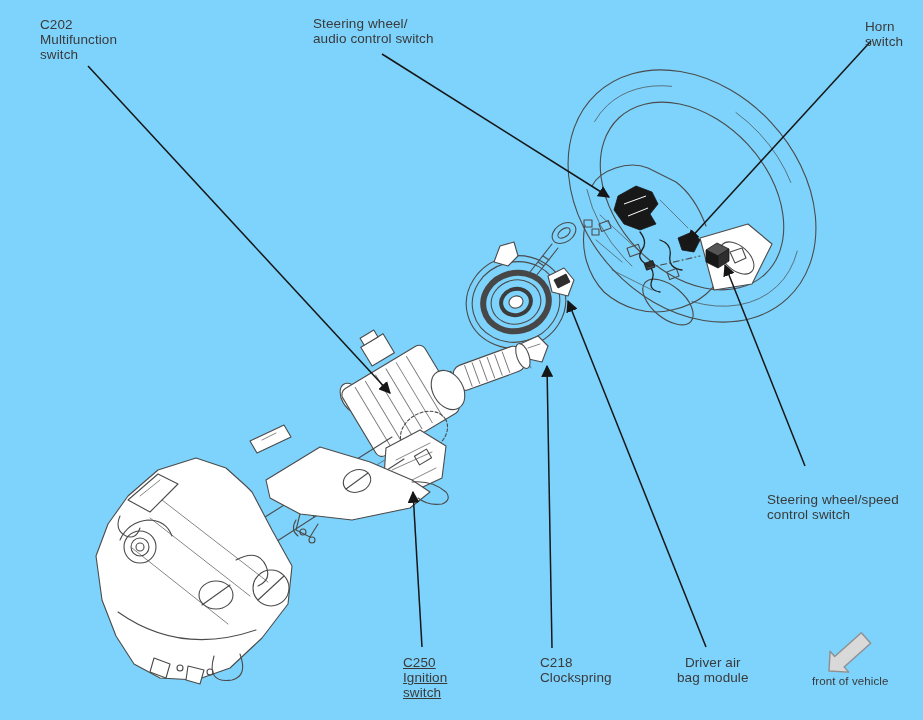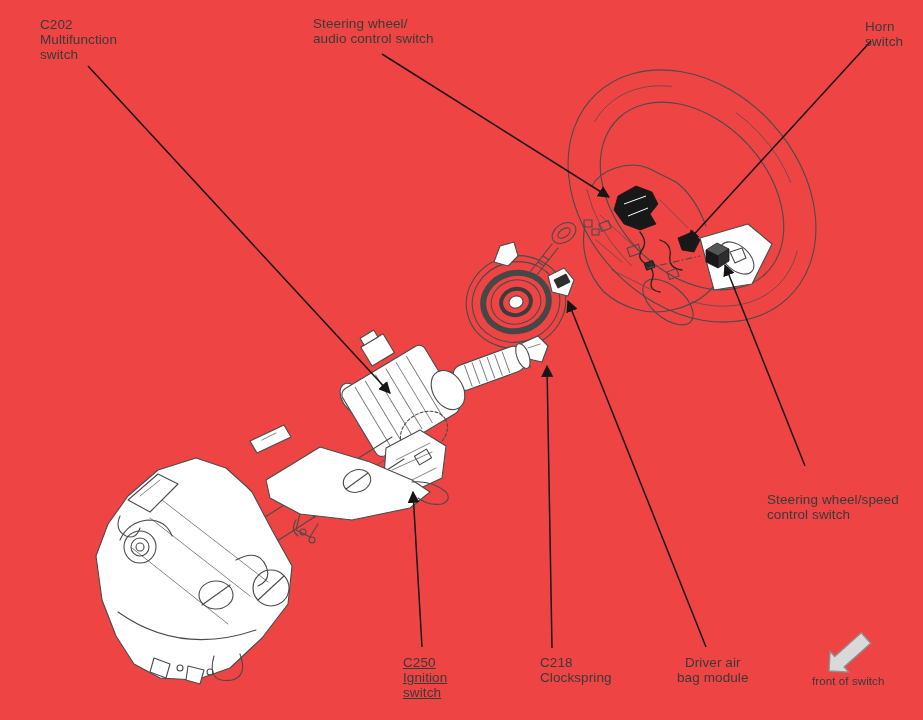--- a/index.html
+++ b/index.html
@@ -1,17 +1,17 @@
 <!DOCTYPE html>
 <html><head>
 <meta charset="utf-8">
 <style>
   html,body{margin:0;padding:0;background:#fff;}
   .canvas{
-    position:relative;width:923px;height:720px;background:#ef4444;
+    position:relative;width:923px;height:720px;background:#7dd3fc;
     font-family:"Liberation Sans", sans-serif;overflow:hidden;
   }
   .canvas svg{position:absolute;left:0;top:0;}
   .lbl{
     position:absolute;color:#3a3a3a;font-size:13.5px;line-height:15px;
     white-space:pre-line;letter-spacing:.1px;
   }
   .lbl-small{font-size:11.5px;}
   
   .art{fill:none;stroke:#4b4b4b;stroke-width:1.1;stroke-linejoin:round;stroke-linecap:round;}
@@ -197,15 +197,15 @@
 <div class="lbl" style="left:831px;top:19px;margin-left:34px;">Horn switch</div>
 <div class="lbl" style="left:767px;top:472px;margin-top:20px;">Steering wheel/speed
 control switch</div>
 <div class="lbl" style="left:403px;top:655px;text-decoration:underline;">C250
 Ignition
 switch</div>
 <div class="lbl" style="left:540px;top:655px;">C218
 Clockspring</div>
 <div class="lbl" style="left:677px;top:655px;text-align:center;">Driver air
 bag module</div>
-<div class="lbl lbl-small" style="left:812px;top:674px;">front of switch</div>
+<div class="lbl lbl-small" style="left:812px;top:674px;">front of vehicle</div>
 
 </div>
 
 </body></html>

